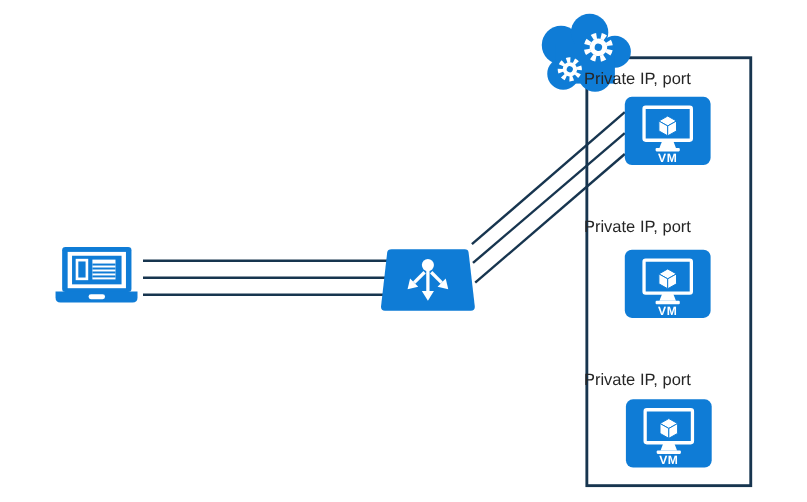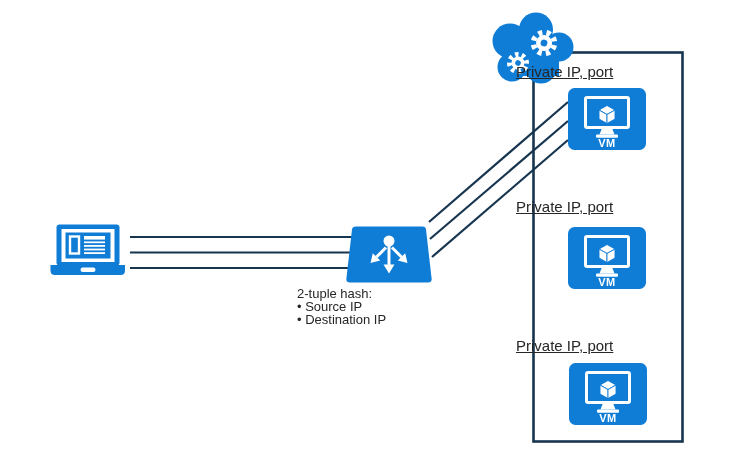--- a/index.html
+++ b/index.html
@@ -8,22 +8,22 @@
   .diagram-svg{position:absolute;left:0;top:0;}
   .link line{stroke:var(--line-navy,#17354f);stroke-width:2.2;fill:none;}
   .box{fill:none;stroke:var(--line-navy,#17354f);stroke-width:2.6;}
   .blue{fill:var(--azure-blue,#0f7cd6);}
   .white{fill:#fff;}
   .wstroke{fill:none;stroke:#fff;}
   .cube{fill:#fff;stroke:var(--azure-blue,#0f7cd6);stroke-width:0.9;stroke-linejoin:round;}
   .gear-teeth{fill:none;stroke:#fff;}
   .vm-badge-text{fill:#fff;font-family:"Liberation Sans",sans-serif;font-size:11px;
                  font-weight:bold;letter-spacing:0.5px;text-anchor:middle;}
-  .vm-label{position:absolute;left:516px;width:151px;text-align:left;
-            font-size:15px;color:var(--text-dark,#262626);text-decoration:underline;}
+  .vm-label{position:absolute;left:504px;width:151px;text-align:center;
+            font-size:15px;color:var(--text-dark,#262626);}
   .lb-text{position:absolute;left:297px;top:287px;font-size:13px;line-height:13px;
            color:var(--text-dark,#262626);}
 </style>
 </head>
 <body>
 
 <div class="canvas">
 
   <svg class="diagram-svg" width="734" height="456" viewBox="0 0 734 456">
 
@@ -130,19 +130,14 @@
       <polygon class="white" points="34,40 44,40 46.5,46.5 31.5,46.5"></polygon>
       <rect class="white" x="28" y="46.5" width="22" height="3.2" rx="1"></rect>
       <text class="vm-badge-text" x="39" y="59">VM</text>
     </g>
   </svg>
 
   <div class="vm-label" style="top:63px">Private IP, port</div>
   <div class="vm-label" style="top:198px">Private IP, port</div>
   <div class="vm-label" style="top:337px">Private IP, port</div>
 
-  <div class="lb-text">
-    <div>2-tuple hash:</div>
-    <div>• Source IP</div>
-    <div>• Destination IP</div>
-  </div>
 
 </div>
 
 </body></html>

